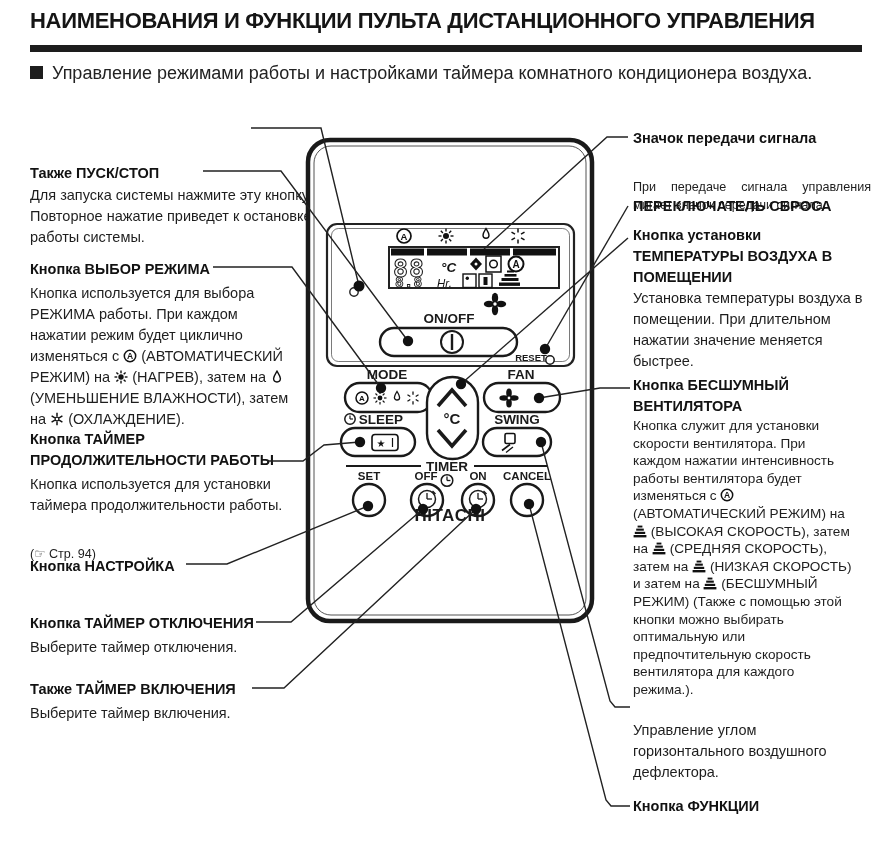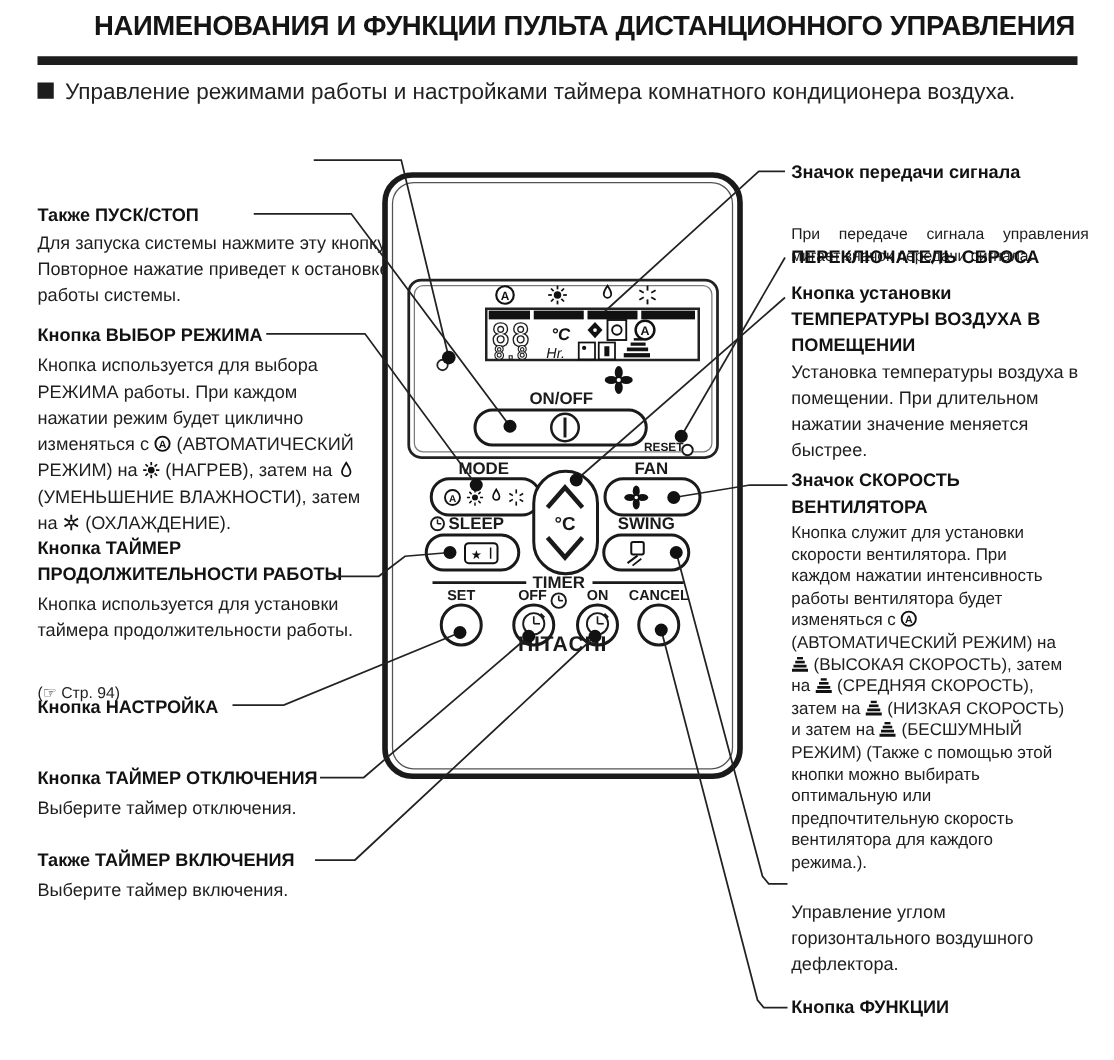--- a/index.html
+++ b/index.html
@@ -1,20 +1,20 @@
 <!DOCTYPE html>
 <html><head>
 <meta charset="utf-8">
 <style>
   html,body{margin:0;padding:0;background:#fff;}
   #page{position:relative;width:891px;height:848px;background:#fff;overflow:hidden;
         font-family:"Liberation Sans",sans-serif;color:#1c1c1c;}
   .abs{position:absolute;}
   
-  #title{left:30px;top:8px;width:830px;font-size:22px;font-weight:bold;letter-spacing:-0.3px;color:#151515;text-align:right;}
+  #title{left:30px;top:8px;width:830px;font-size:22px;font-weight:bold;letter-spacing:-0.3px;color:#151515;}
   #rule{left:30px;top:45px;width:832px;height:7px;background:#1d1d1d;}
   #bullet{left:30px;top:66px;width:13px;height:13px;background:#1d1d1d;}
   #intro{left:52px;top:63px;width:780px;font-size:18px;color:#222;}
   
   .hd{font-size:14.5px;font-weight:bold;color:#121212;line-height:21px;}
   .bd{font-size:14.5px;line-height:21px;color:#1e1e1e;}
   .sm{font-size:12.6px;line-height:18px;color:#1e1e1e;margin-top:28px;}
   .ic{display:inline-block;width:14px;height:14px;vertical-align:-2px;}
   svg text{font-family:"Liberation Sans",sans-serif;}
   .lcdnum{font-family:"DejaVu Sans Mono",monospace;font-weight:bold;}
@@ -109,21 +109,21 @@
   <div class="abs bd" style="left:30px;top:703px;width:260px">Выберите таймер включения.</div>
 
   <div class="abs hd" style="left:633px;top:128px;width:240px">Значок передачи сигнала</div>
   <div class="abs sm" style="left:633px;top:150px;width:238px;text-align:justify">При передаче сигнала управления мигает значок передачи сигнала.</div>
 
   <div class="abs hd" style="left:633px;top:196px;width:240px">ПЕРЕКЛЮЧАТЕЛЬ СБРОСА</div>
 
   <div class="abs hd" style="left:633px;top:225px;width:218px">Кнопка установки ТЕМПЕРАТУРЫ ВОЗДУХА В ПОМЕЩЕНИИ</div>
   <div class="abs bd" style="left:633px;top:288px;width:232px">Установка температуры воздуха в помещении. При длительном нажатии значение меняется быстрее.</div>
 
-  <div class="abs hd" style="left:633px;top:375px;width:170px">Значок СКОРОСТЬ ВЕНТИЛЯТОРА</div>
+  <div class="abs hd" style="left:633px;top:375px;width:170px">Кнопка БЕСШУМНЫЙ ВЕНТИЛЯТОРА</div>
   <div class="abs bd" style="left:633px;top:417px;width:222px;font-size:13.6px;line-height:17.6px">
     <span>Кнопка служит для установки скорости вентилятора. При каждом нажатии интенсивность работы вентилятора будет изменяться с</span>
     <svg class="ic">
         <use href="#sym-auto"></use>
       </svg>
     <span>(АВТОМАТИЧЕСКИЙ РЕЖИМ) на</span>
     <svg class="ic">
         <use href="#sym-bars"></use>
       </svg>
     <span>(ВЫСОКАЯ СКОРОСТЬ), затем на</span>

